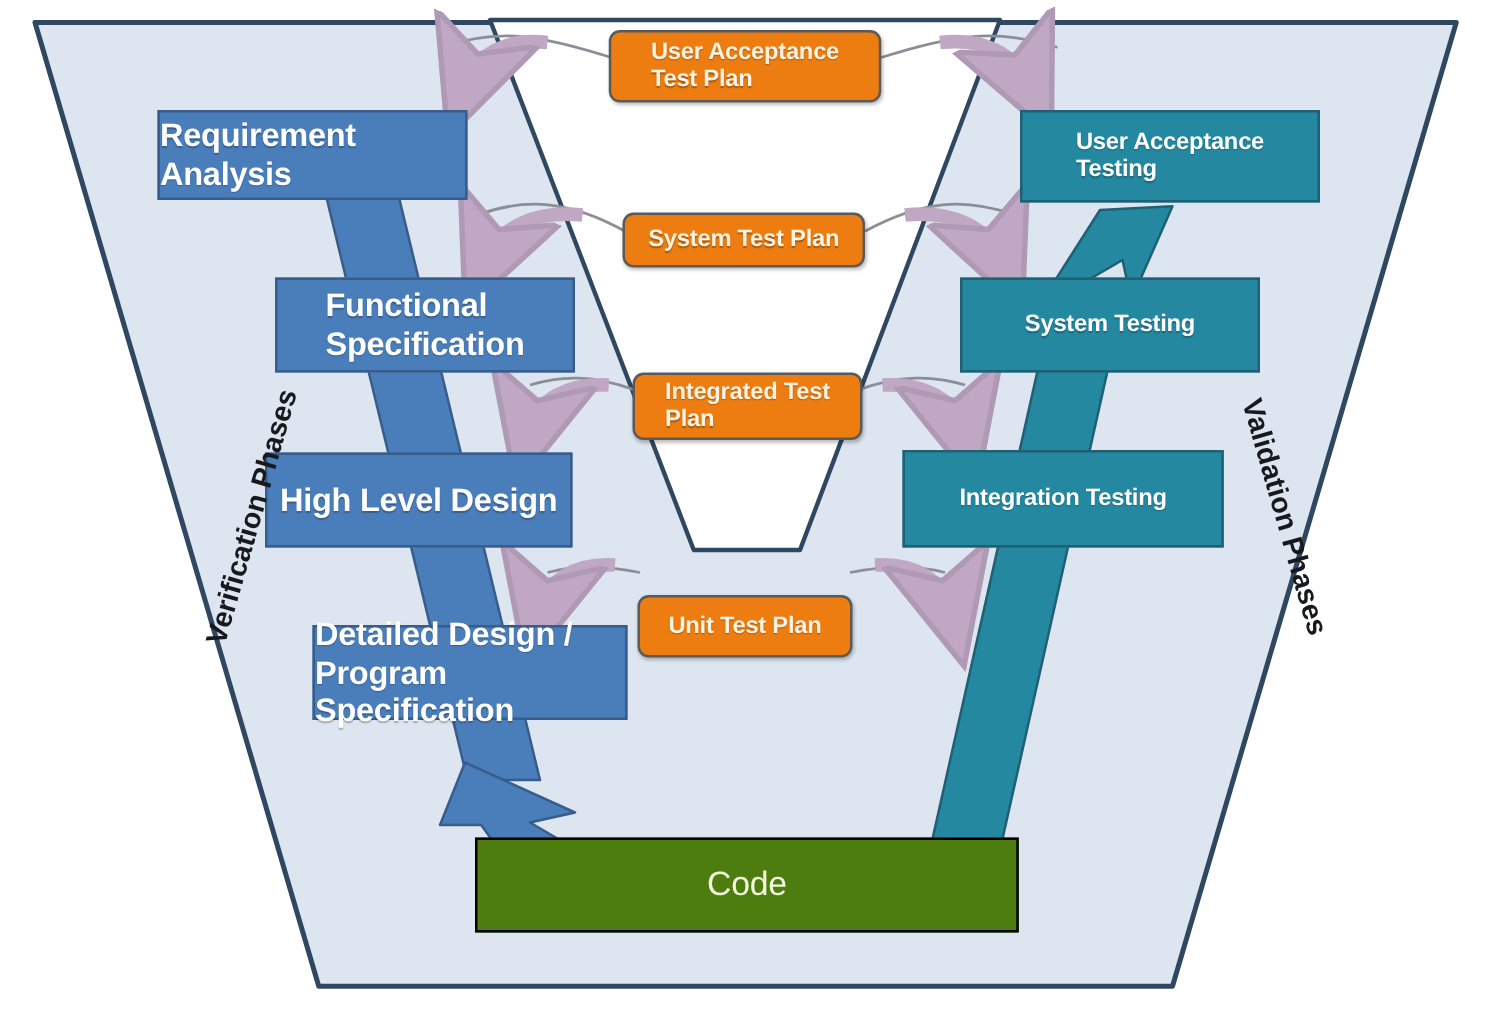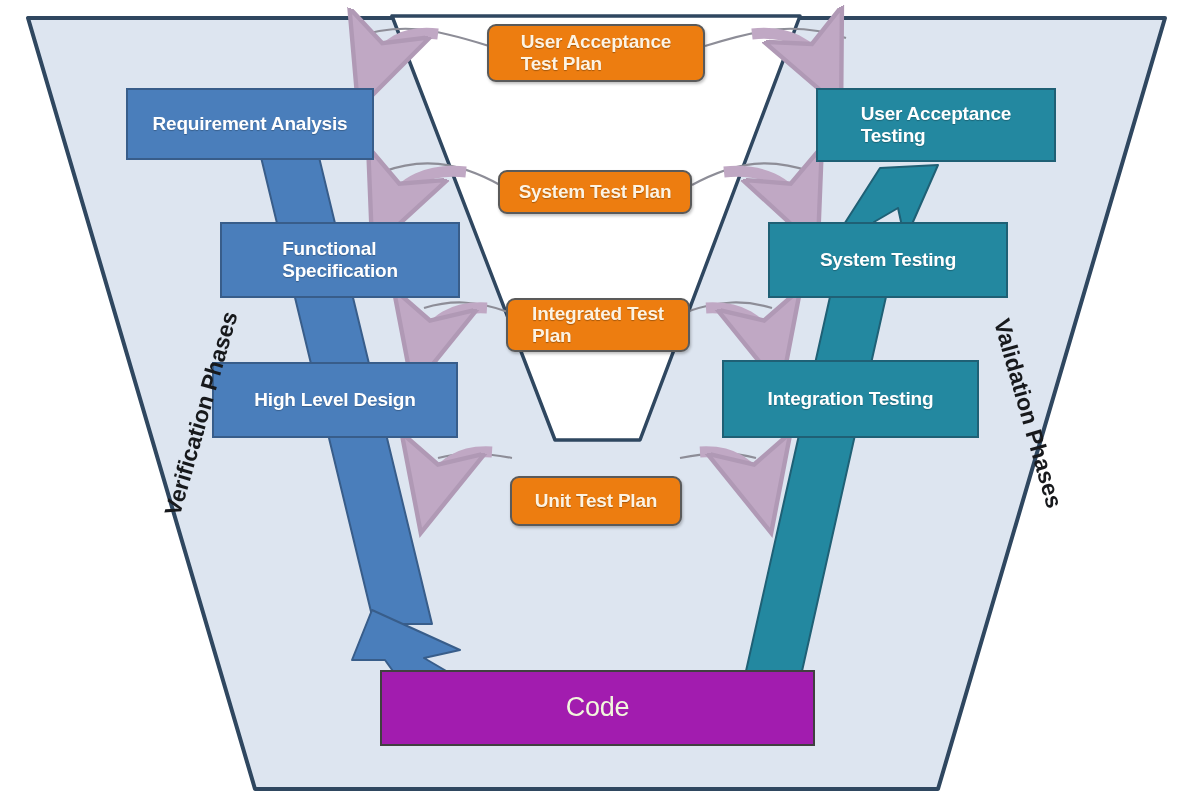--- a/index.html
+++ b/index.html
@@ -33,41 +33,41 @@
     text-align: left;
     color: #ffffff;
     font-weight: bold;
     line-height: 1.18;
     letter-spacing: -0.2px;
     z-index: 5;
   }
   .node-blue {
     background: #4a7ebb;
     border: 2px solid #385d8a;
-    font-size: 19px;
+    font-size: 26px;
     text-shadow: 0 1px 1px rgba(0,0,0,0.25);
   }
   .node-teal {
     background: #2388a0;
     border: 2px solid #1f6075;
     font-size: 19px;
     text-shadow: 0 1px 1px rgba(0,0,0,0.25);
   }
   .node-orange {
     background: #ed7d10;
     border: 2px solid #5a5a5a;
     border-radius: 9px;
     font-size: 19px;
     color: #fdf3e2;
     text-shadow: 0 1px 1px rgba(0,0,0,0.3);
     box-shadow: 1px 2px 3px rgba(0,0,0,0.25);
   }
   .node-green {
-    background: #a21caf;
-    border: 2px solid #404040;
+    background: #4d7c0f;
+    border: 2px solid #000000;
     font-size: 27px;
     font-weight: normal;
     color: #f2f7dd;
   }
   .side-label {
     position: absolute;
     font-size: 23px;
     font-weight: bold;
     color: #17191c;
     white-space: nowrap;
@@ -134,20 +134,21 @@
 
   <div class="side-label" id="label-verification">Verification Phases</div>
   <div class="side-label" id="label-validation">Validation Phases</div>
 
   <div class="node node-blue" style="left:126px; top:88px; width:248px; height:72px;">Requirement Analysis</div>
 
   <div class="node node-blue" style="left:176px; top:222px; width:240px; height:76px;margin-left:44px;">Functional<br>Specification</div>
 
   <div class="node node-blue" style="left:212px; top:362px; width:246px; height:76px;">High Level Design</div>
 
+  <div class="node node-blue" style="left:250px; top:500px; width:252px; height:76px;">Detailed Design /<br>Program Specification</div>
 
   <div class="node node-orange" style="left:487px; top:24px; width:218px; height:58px;">User Acceptance<br>Test Plan</div>
 
   <div class="node node-orange" style="left:498px; top:170px; width:194px; height:44px;">System Test Plan</div>
 
   <div class="node node-orange" style="left:506px; top:298px; width:184px; height:54px;">Integrated Test<br>Plan</div>
 
   <div class="node node-orange" style="left:510px; top:444px; width:172px; height:50px;margin-top:32px;">Unit Test Plan</div>
 
   <div class="node node-teal" style="left:816px; top:88px; width:240px; height:74px;">User Acceptance<br>Testing</div>

